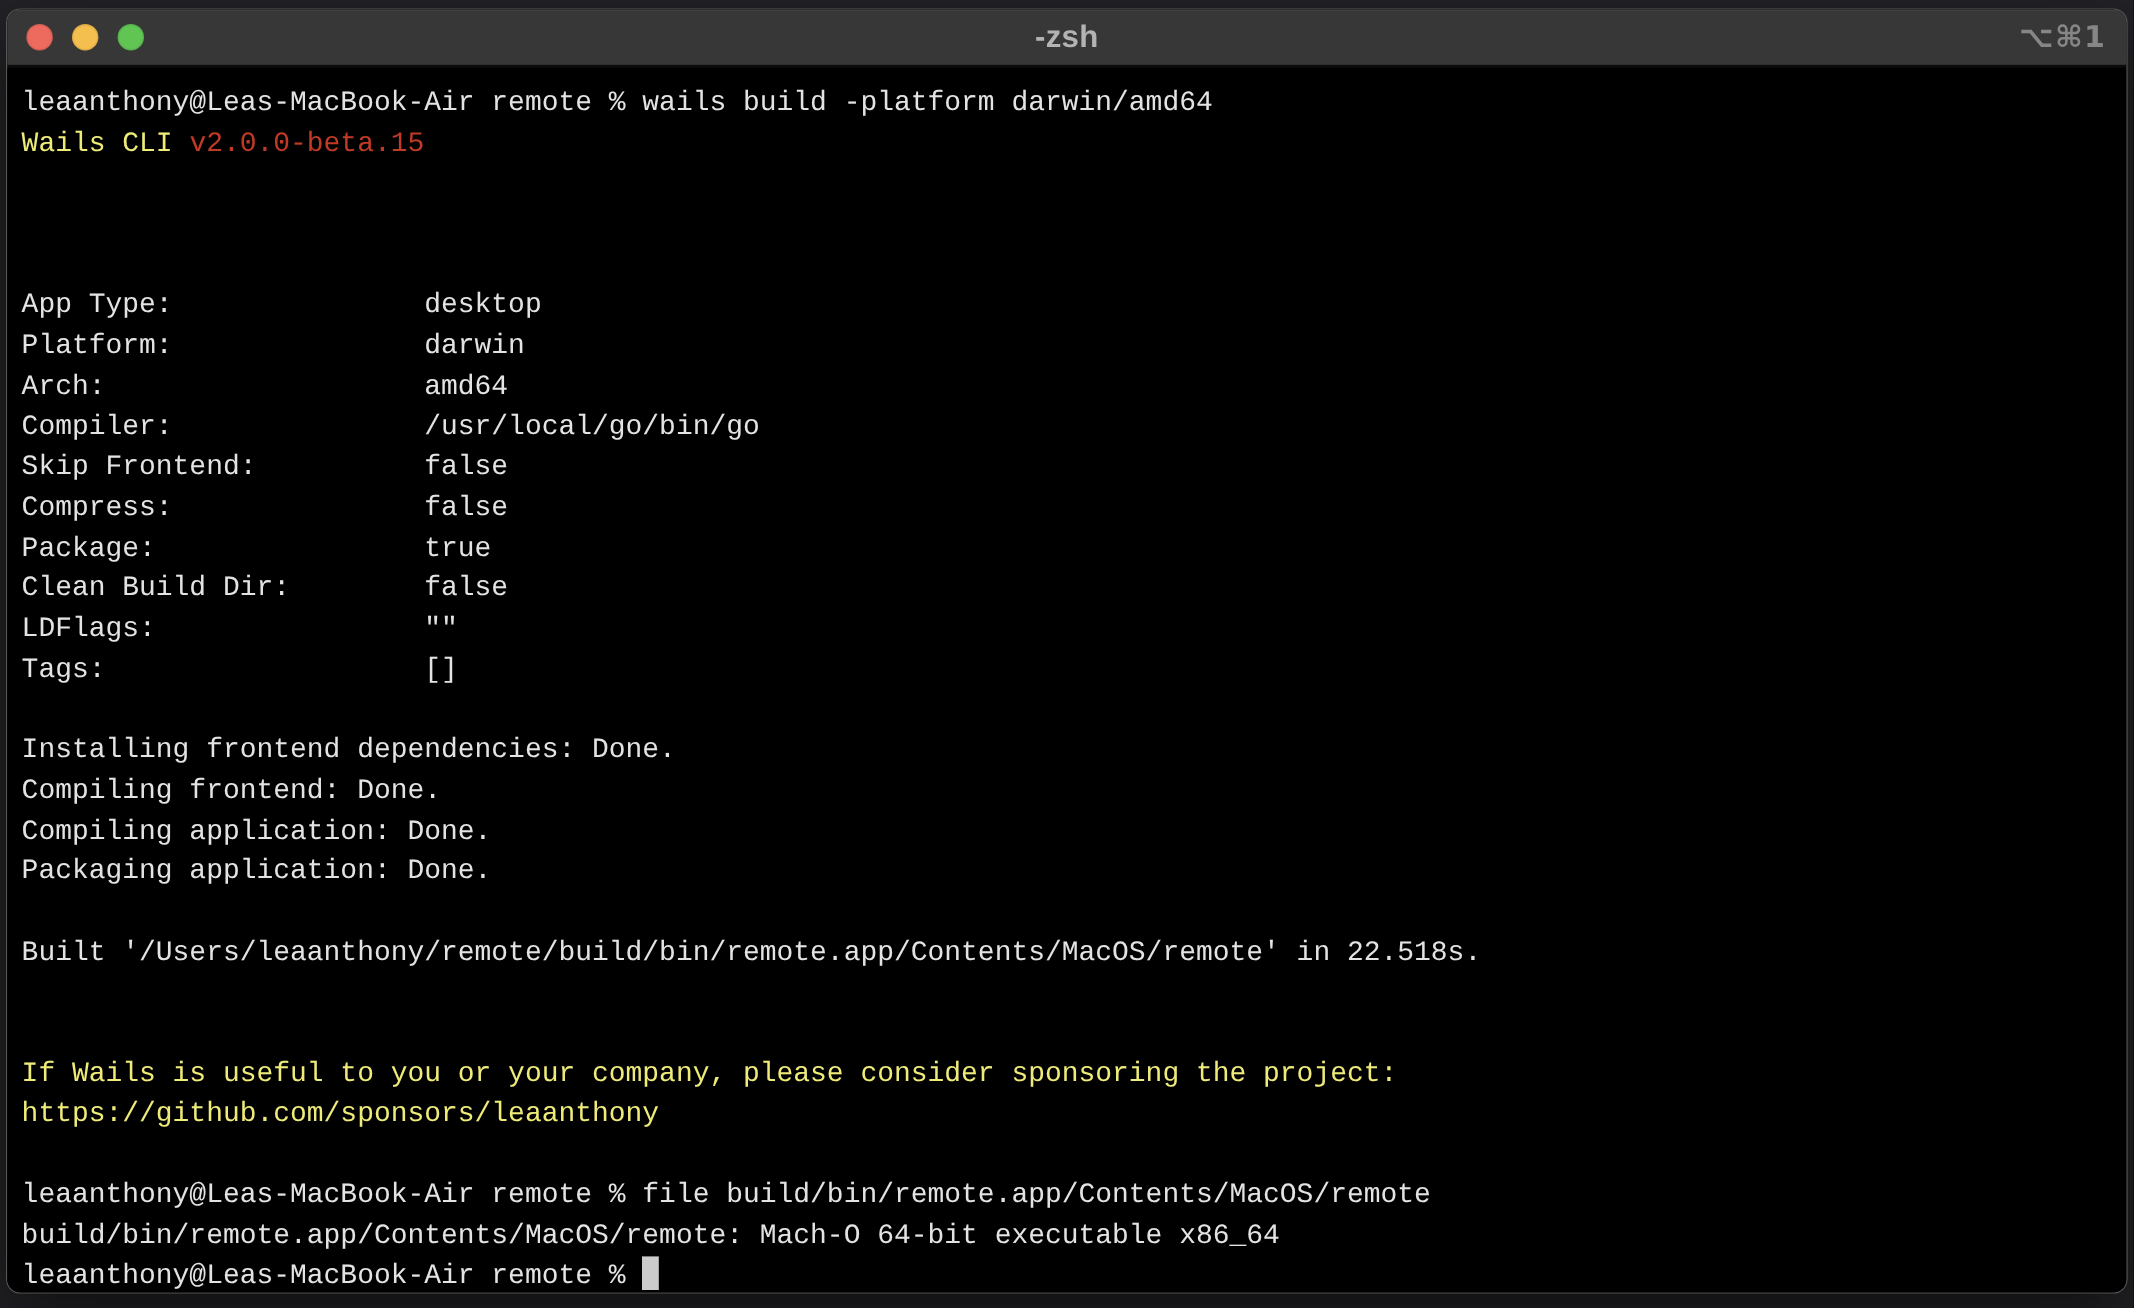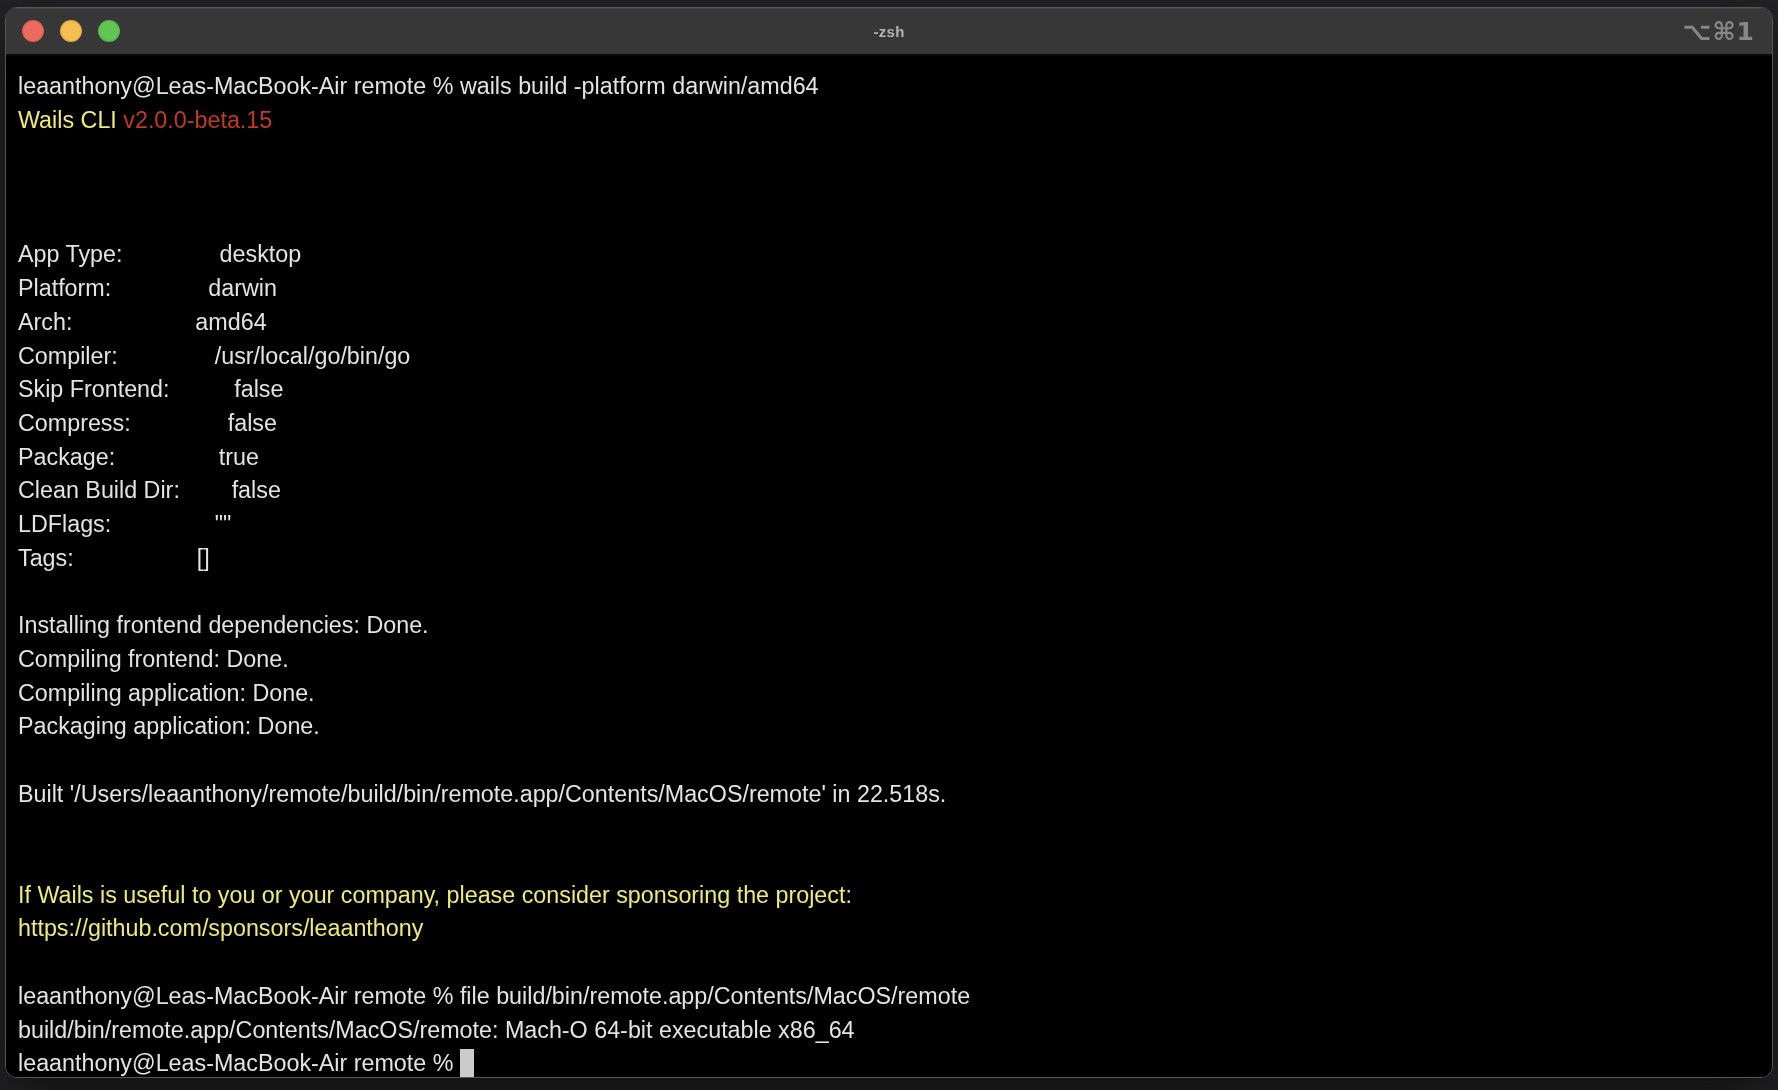--- a/index.html
+++ b/index.html
@@ -34,21 +34,21 @@
   }
   .light {
     width: 22px; height: 22px;
     border-radius: 50%;
     box-shadow: inset 0 0 1px 1px rgba(0,0,0,0.12);
   }
   .window-title {
     position: absolute;
     left: 50%; top: 50%;
     transform: translate(-50%, -50%);
-    font-size: 15px;
+    font-size: 26px;
     font-weight: bold;
     color: var(--title-text, #b3b3b3);
     letter-spacing: 0.3px;
     white-space: nowrap;
   }
   .window-shortcut {
     position: absolute;
     right: 17px; top: 50%;
     transform: translateY(-50%);
     font-family: "DejaVu Sans", sans-serif;
@@ -56,21 +56,21 @@
     font-weight: 600;
     color: var(--shortcut-text, #868686);
     letter-spacing: 1px;
     white-space: nowrap;
   }
   .terminal {
     position: absolute;
     top: 50px; left: 0; right: 0; bottom: 0;
     background: var(--terminal-bg, #000);
     padding: 12px 0 0 12px;
-    font-family: Liberation Sans, sans-serif;
+    font-family: Liberation Mono, monospace;
     font-size: 23.3px;
     line-height: 33.7px;
     white-space: pre;
     overflow: hidden;
   }
   .line { min-height: 33.7px; }
   .cursor {
     display: inline-block;
     width: 14px; height: 28px;
     background: var(--cursor, #cbcbcb);

